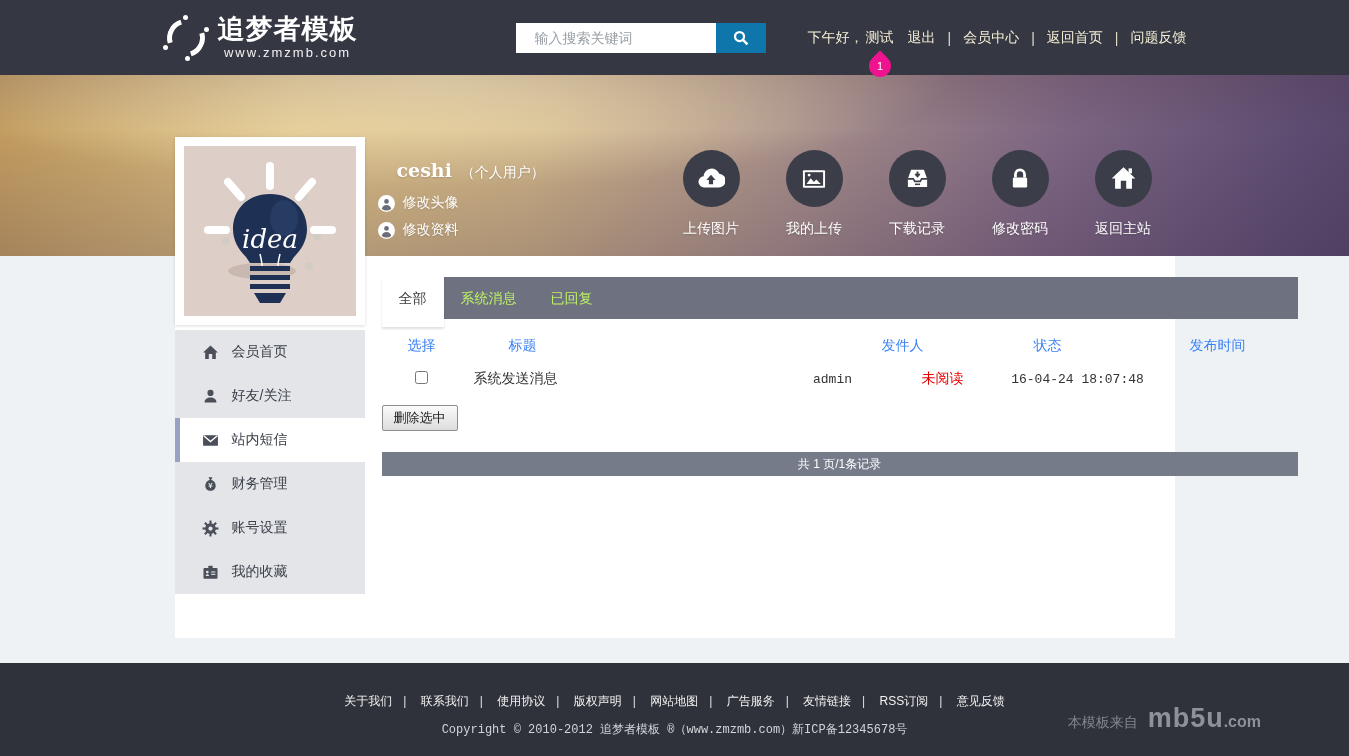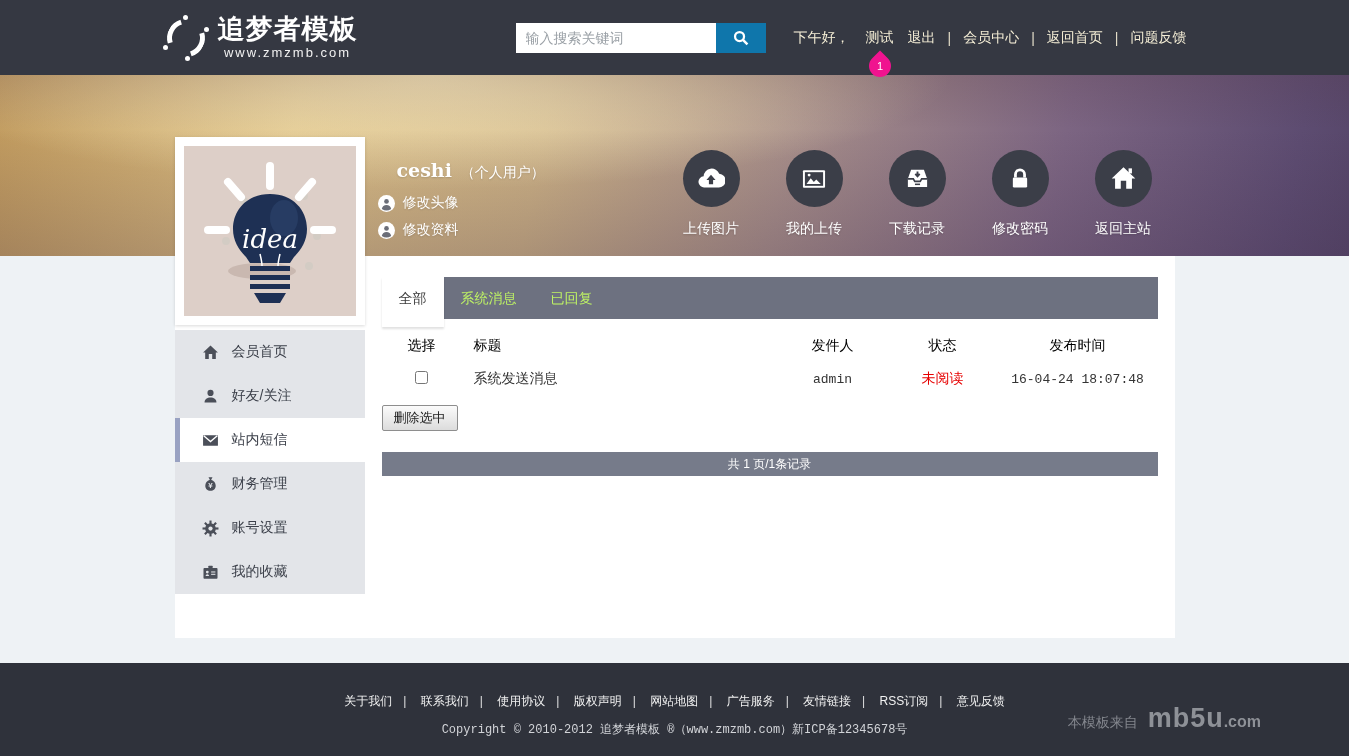--- a/index.html
+++ b/index.html
@@ -12,28 +12,28 @@
   .logo { display:flex; align-items:center; cursor:pointer; }
   .logo-mark { position:relative; width:46px; height:46px; margin-right:9px; }
   .logo-ring { position:absolute; left:4px; top:4px; width:38px; height:38px; border:5px solid #fff;
     border-top-color:transparent; border-bottom-color:transparent; border-radius:50%; transform:rotate(28deg); }
   .logo-dot { position:absolute; width:5px; height:5px; background:#fff; border-radius:50%; }
   .logo-dot.d1{ left:20px; top:0; } .logo-dot.d2{ left:0; top:30px; } .logo-dot.d3{ right:0; top:12px; } .logo-dot.d4{ left:22px; bottom:0; }
   .logo-text { color:#fff; line-height:1; }
   .logo-title { font-size:27px; font-weight:bold; letter-spacing:1px; }
   .logo-sub { font-size:13px; letter-spacing:2px; margin-top:3px; text-align:center; color:#f2f2f2; }
   .search { display:flex; margin-left:158px; height:30px; }
-  .search input { width:200px; height:30px; border:none; outline:none; padding:0 10px; font-size:14px; color:#333; }
+  .search input { width:200px; height:30px; border:none; outline:none; padding:0 19px; font-size:14px; color:#333; }
   .search input::placeholder { color:#9aa0a6; }
   .search-btn { width:50px; height:30px; background:#0f76ab; border:none; cursor:pointer; display:flex; align-items:center; justify-content:center; }
   .user-nav { margin-left:auto; display:flex; align-items:center; color:#f5eed6; font-size:14px; white-space:nowrap; }
   .user-nav .sep { margin:0 12px; color:#f5eed6; opacity:.9; }
   .user-nav a { color:#f5eed6; text-decoration:none; cursor:pointer; }
   .greeting { margin-right:2px; }
-  .username { position:relative; margin-right:14px; cursor:pointer;margin-left:14px; }
+  .username { position:relative; margin-right:14px; cursor:pointer; }
   .badge-drop { position:absolute; left:50%; top:26px; margin-left:-11px; width:22px; height:22px;
     background:#f0138f; border-radius:0 50% 50% 50%; transform:rotate(45deg); z-index:9; }
   .badge-drop span { display:block; width:22px; height:22px; line-height:22px; text-align:center;
     transform:rotate(-45deg); color:#fff; font-size:11px; }
 
   
   .hero { height:181px; position:relative;
     background:
       linear-gradient(to bottom, rgba(80,50,60,.18), rgba(0,0,0,0) 30%, rgba(60,40,70,.22) 100%),
       radial-gradient(ellipse 55% 90% at 32% 0%, rgba(255,243,200,.75), rgba(255,243,200,0) 70%),
@@ -60,21 +60,21 @@
   .menu-item svg { width:17px; height:17px; margin-right:13px; flex:0 0 auto; }
   .menu-item.active { background:#fff; border-left:5px solid #99a2c2; padding-left:22px; }
 
   .main-col { flex:1; padding:21px 17px 3px 17px; }
   .tabs { height:42px; background:#6d7180; display:flex; align-items:flex-start; }
   .tab { padding:0 17px; line-height:42px; font-size:14px; color:#bef264; cursor:pointer; }
   .tab.active { background:#fff; color:#3c3c3c; height:50px; box-shadow:0 2px 2px rgba(0,0,0,.12); }
 
   .msg-table { margin-top:12px; }
   .tr { display:grid; grid-template-columns:80px 316px 110px 110px 160px; align-items:center; }
-  .th-row { height:30px; font-size:14px; color:#000000; }
+  .th-row { height:30px; font-size:14px; color:#3b82f6;gap:35px; }
   .td-row { height:36px; font-size:14px; color:#333; }
   .cell-c { text-align:center; }
   .cell-l { text-align:left; padding-left:12px; }
   .mono { font-family:"Liberation Mono","DejaVu Sans Mono",monospace; font-size:13px; }
   .status-unread { color:#e60000; }
   .row-title { cursor:pointer; }
   .delete-btn { margin-top:8px; font-size:13px; color:#222; padding:3px 11px;
     border:1px solid #8e8e8e; border-radius:2px; background:linear-gradient(#fbfbfb,#dcdcdc); cursor:pointer;
     font-family:"Liberation Sans",sans-serif; }
   .page-bar { margin-top:21px; height:24px; background:#767b8a; color:#fff; font-size:12px;

